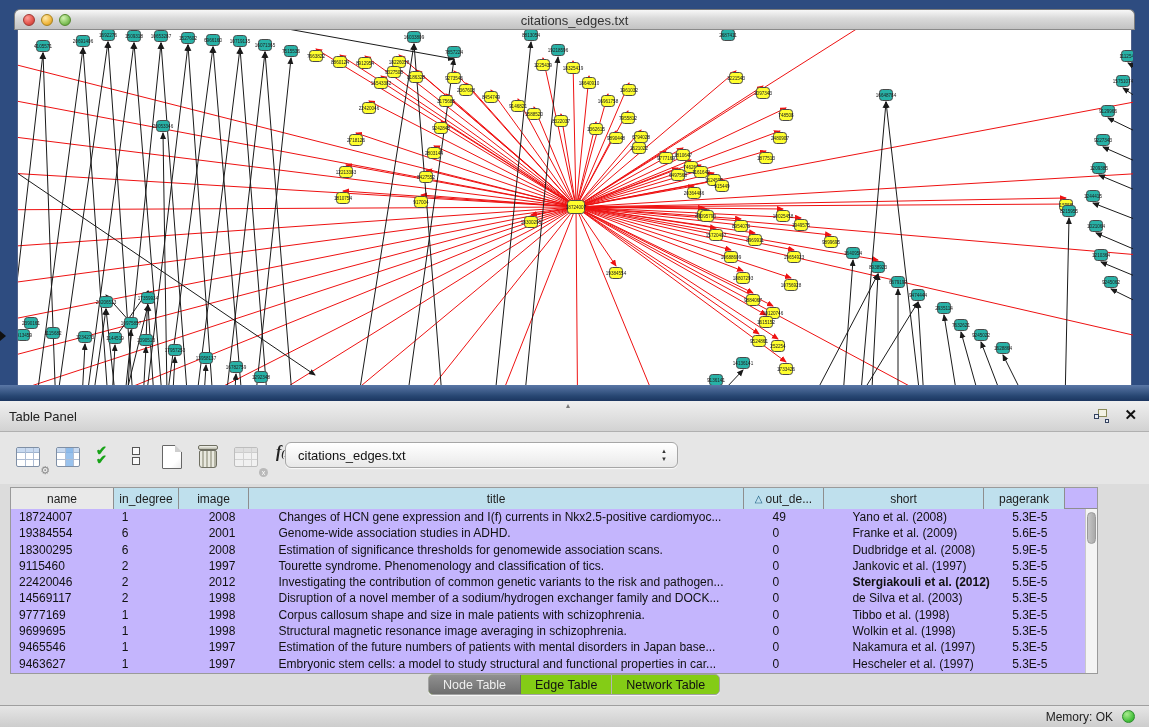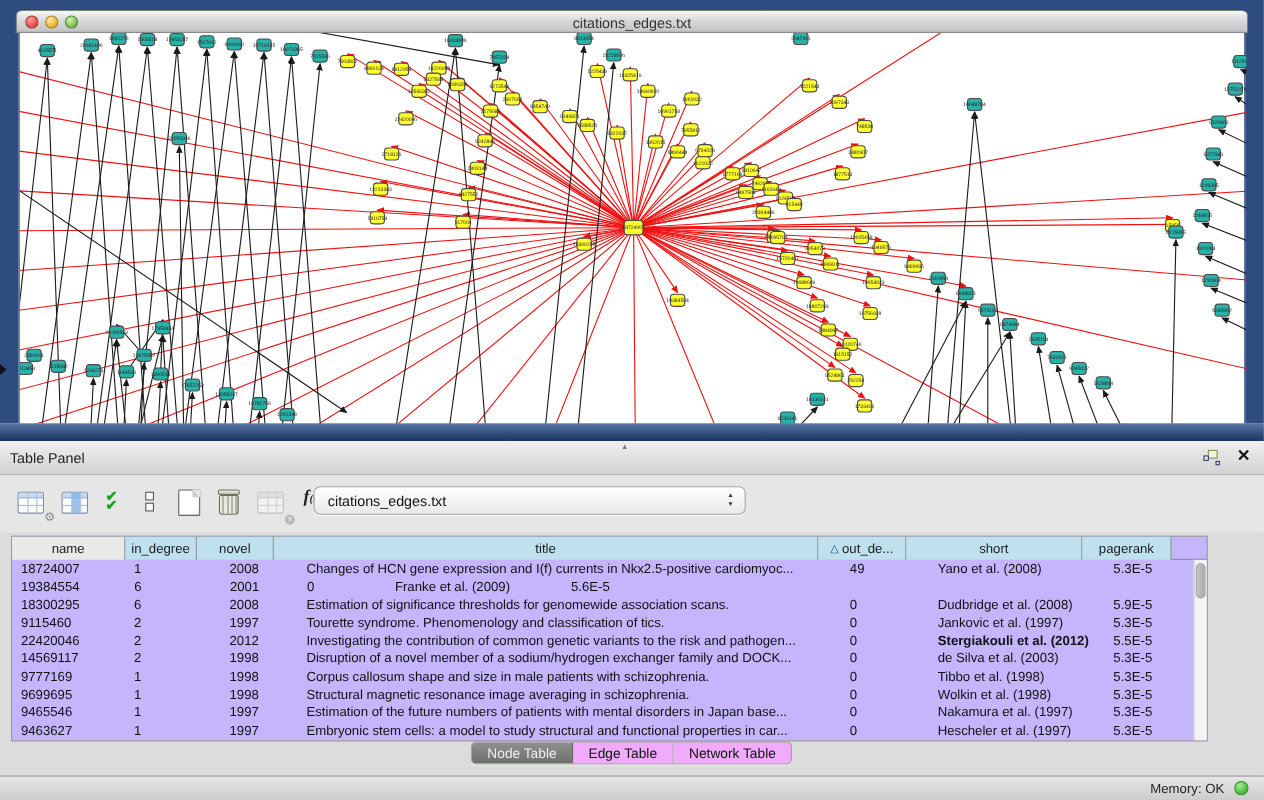--- a/index.html
+++ b/index.html
@@ -77,21 +77,21 @@
   .hc .sort { color:#14597f; margin-right:3px; font-size:10px; }
   #gbody { position:absolute; left:0; top:21px; right:12px; bottom:0; overflow:hidden; }
   .tr { display:flex; height:16.3px; }
   .td { font-size:12px; color:#111; padding:1px 0 0 8px; white-space:nowrap; overflow:hidden; }
   #vscroll { position:absolute; right:0; top:21px; width:12px; bottom:0; background:#f4f4f4; border-left:1px solid #c9c9c9;}
   #vthumb { position:absolute; left:1px; top:3px; width:9px; height:32px; border-radius:5px;
     background:linear-gradient(90deg,#c6c6c6,#a9a9a9); border:1px solid #9a9a9a;}
 
   
   #tabs { position:absolute; left:428px; top:273px; height:21px; display:flex;
-    border:1px solid #a2a2a2; border-radius:5px; overflow:hidden; background:#f0abfc;
+    border:1px solid #a2a2a2; border-radius:5px; overflow:hidden; background:#84cc16;
     box-shadow:0 1px 0 rgba(255,255,255,.7);}
   .tab { font-size:12.5px; padding:3px 14px 0 14px; color:#111; border-right:1px solid #b5b5b5; }
   .tab.sel { background:linear-gradient(#909090,#6e6e6e); color:#efefef; border-right:1px solid #6a6a6a;}
   .tab:last-child { border-right:none; }
 
   
   #statusbar { position:absolute; left:0; top:705px; width:1149px; height:22px;
     background:linear-gradient(#e6e6e6,#cdcdcd); border-top:1px solid #9f9f9f; }
   #mem { position:absolute; right:36px; top:4px; font-size:12px; color:#222; }
   #memdot { position:absolute; right:14px; top:4px; width:13px; height:13px; border-radius:50%;
@@ -589,21 +589,21 @@
 
     <div id="grid">
       <div id="ghead">
           <div class="hc gray" style="width: 103px;">
             <span>name</span>
           </div>
           <div class="hc" style="width: 65px;">
             <span>in_degree</span>
           </div>
           <div class="hc" style="width: 70px;">
-            <span>novel</span>
+            <span>image</span>
           </div>
           <div class="hc" style="width: 495px;">
             <span>title</span>
           </div>
           <div class="hc" style="width: 80px;">
             <span class="sort">△</span>
             <span>out_de...</span>
           </div>
           <div class="hc" style="width: 160px;">
             <span>short</span>
@@ -619,20 +619,21 @@
             <div class="td" style="width: 70px;">2008</div>
             <div class="td" style="width: 495px;">Changes of HCN gene expression and I(f) currents in Nkx2.5-positive cardiomyoc...</div>
             <div class="td" style="width: 80px;">49</div>
             <div class="td" style="width: 160px;">Yano et al. (2008)</div>
             <div class="td" style="width: 81px;">5.3E-5</div>
           </div>
           <div class="tr">
             <div class="td" style="width: 103px;">19384554</div>
             <div class="td" style="width: 87px;">6</div>
             <div class="td" style="width: 70px;">2001</div>
+            <div class="td" style="width: 495px;">Genome-wide association studies in ADHD.</div>
             <div class="td" style="width: 80px;">0</div>
             <div class="td" style="width: 160px;">Franke et al. (2009)</div>
             <div class="td" style="width: 81px;">5.6E-5</div>
           </div>
           <div class="tr">
             <div class="td" style="width: 103px;">18300295</div>
             <div class="td" style="width: 87px;">6</div>
             <div class="td" style="width: 70px;">2008</div>
             <div class="td" style="width: 495px;">Estimation of significance thresholds for genomewide association scans.</div>
             <div class="td" style="width: 80px;">0</div>

